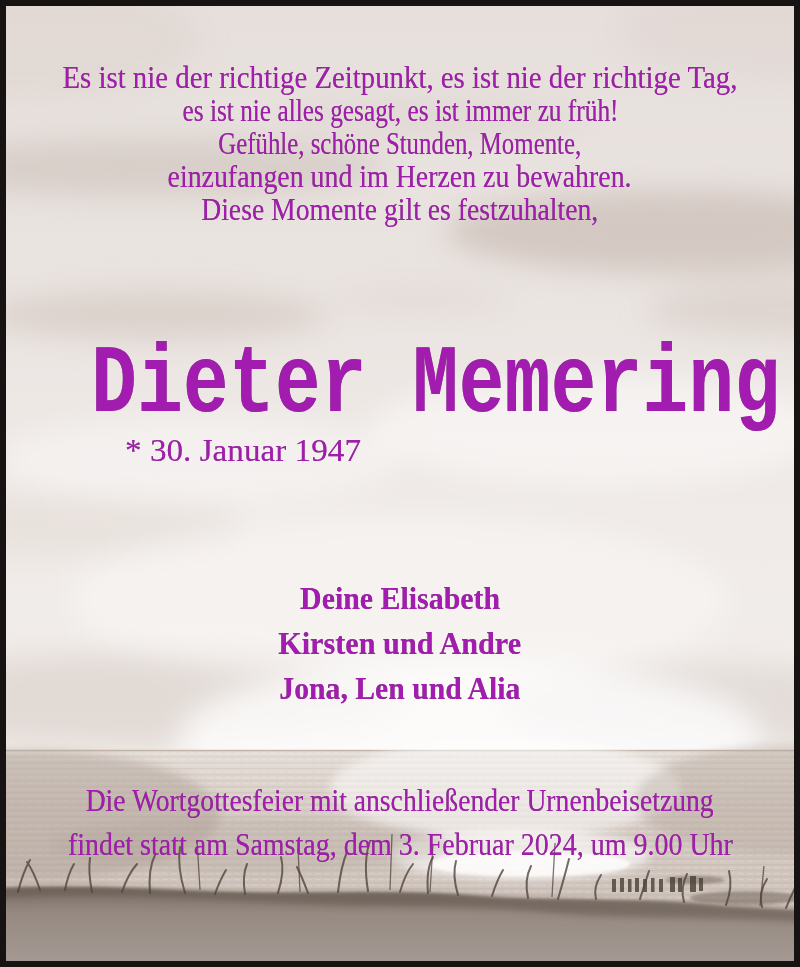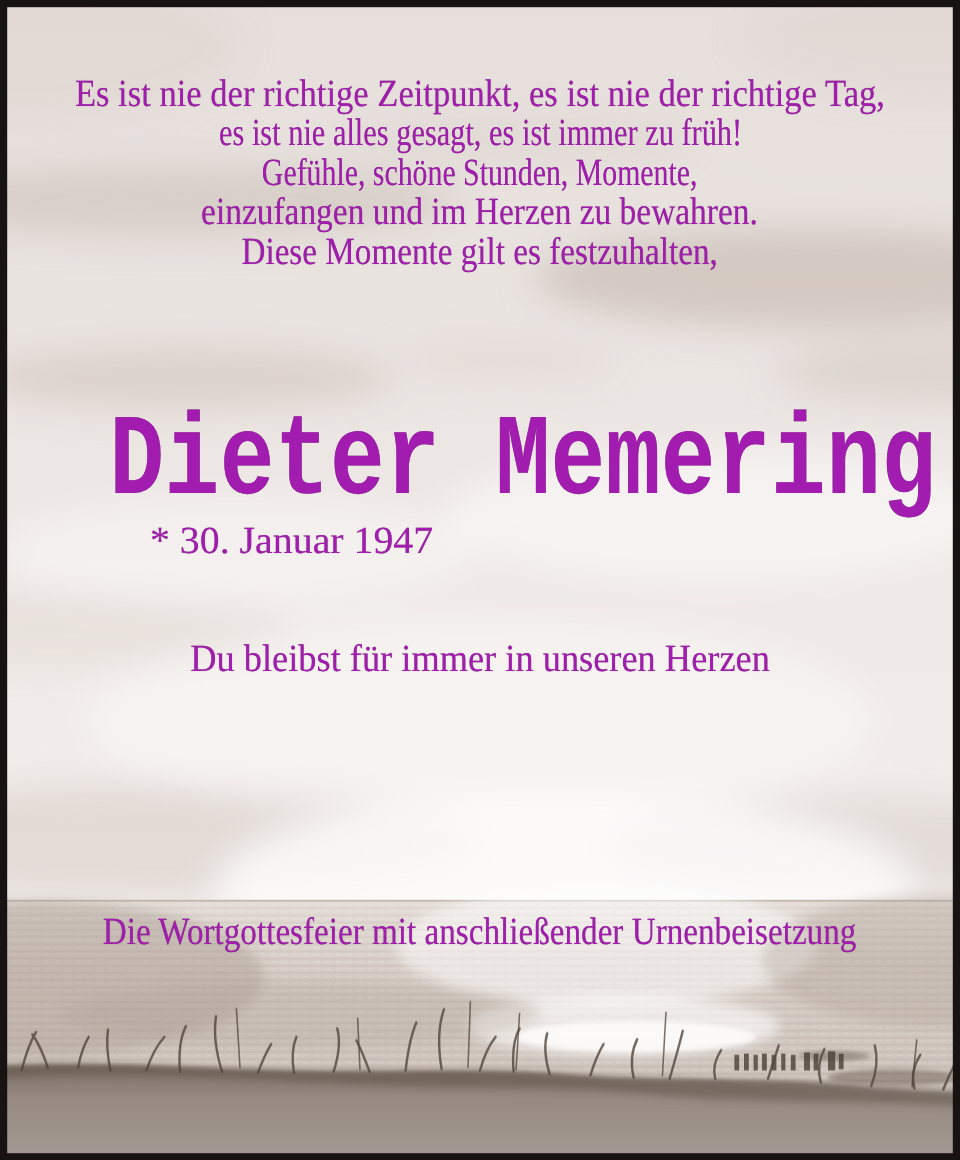--- a/index.html
+++ b/index.html
@@ -15,21 +15,21 @@
   .fit{display:inline-block;white-space:nowrap;transform-origin:50% 50%;
        text-shadow:0 0 .6px rgba(45,35,28,.55);}
   .poem{top:61px;font-size:32px;line-height:33px;}
   .name{top:338px;font-size:96px;line-height:96px;font-weight:bold;letter-spacing:.5px;font-family:Liberation Mono, monospace;}
   .dates{position:absolute;top:434px;left:125px;width:552px;z-index:10;
          display:flex;font-size:32px;line-height:33px;}
   .dates .birth .fit{transform-origin:0 50%;}
   .dates .death .fit{transform-origin:100% 50%;}
   .farewell{top:532px;font-size:32px;line-height:33px;}
   .mourners{top:576px;font-size:32px;line-height:45px;font-weight:bold;}
-  .service{top:754px;font-size:32px;line-height:44px;}
+  .service{top:778px;font-size:32px;line-height:44px;}
 </style>
 </head>
 <body>
 
 <div class="page">
 
   <svg class="photo" width="800" height="967" viewBox="0 0 800 967" preserveAspectRatio="none" aria-hidden="true">
     <defs>
       <linearGradient id="sky" x1="0" y1="0" x2="0" y2="1">
         <stop offset="0" stop-color="#e6dfdc"></stop>
@@ -170,23 +170,26 @@
   <div class="txt name">
     <span class="fit" style="transform: scaleX(0.790696);">Dieter Memering</span>
   </div>
 
   <div class="dates">
     <span class="birth">
       <span class="fit" style="transform: scaleX(1.03729);">* 30. Januar 1947</span>
     </span>
   </div>
 
-  <div class="txt farewell">
-    <span class="fit" style="transform: scaleX(0.946943);">Du bleibst für immer in unseren Herzen</span>
+
+  <div class="txt mourners">
+    <span class="line"><span class="fit" style="transform: scaleX(0.933557);">Deine Elisabeth</span></span>
+    <span class="line"><span class="fit" style="transform: scaleX(0.944606);">Kirsten und Andre</span></span>
+    <span class="line"><span class="fit" style="transform: scaleX(0.92815);">Jona, Len und Alia</span></span>
   </div>
-
 
   <div class="txt service">
     <span class="line"><span class="fit" style="transform: scaleX(0.863527);">Die Wortgottesfeier mit anschließender Urnenbeisetzung</span></span>
+    <span class="line"><span class="fit" style="transform: scaleX(0.874119);">findet statt am Samstag, dem 3. Februar 2024, um 9.00 Uhr</span></span>
   </div>
 
   <div class="frame"></div>
 </div>
 
 </body></html>

